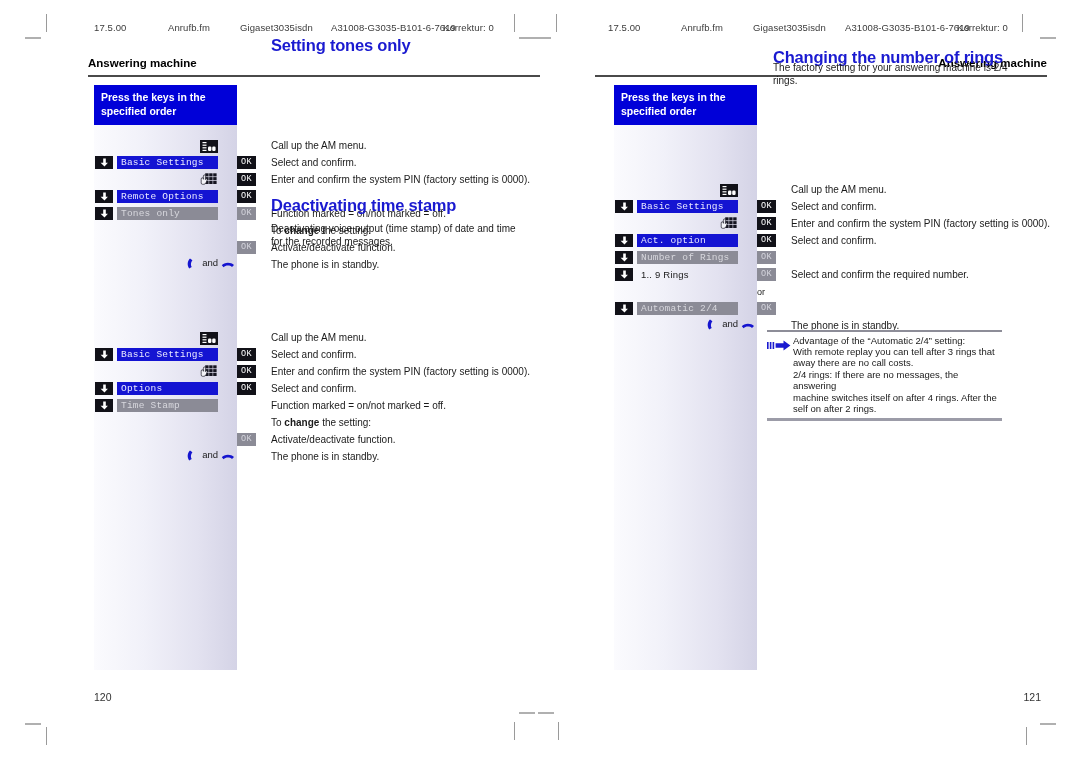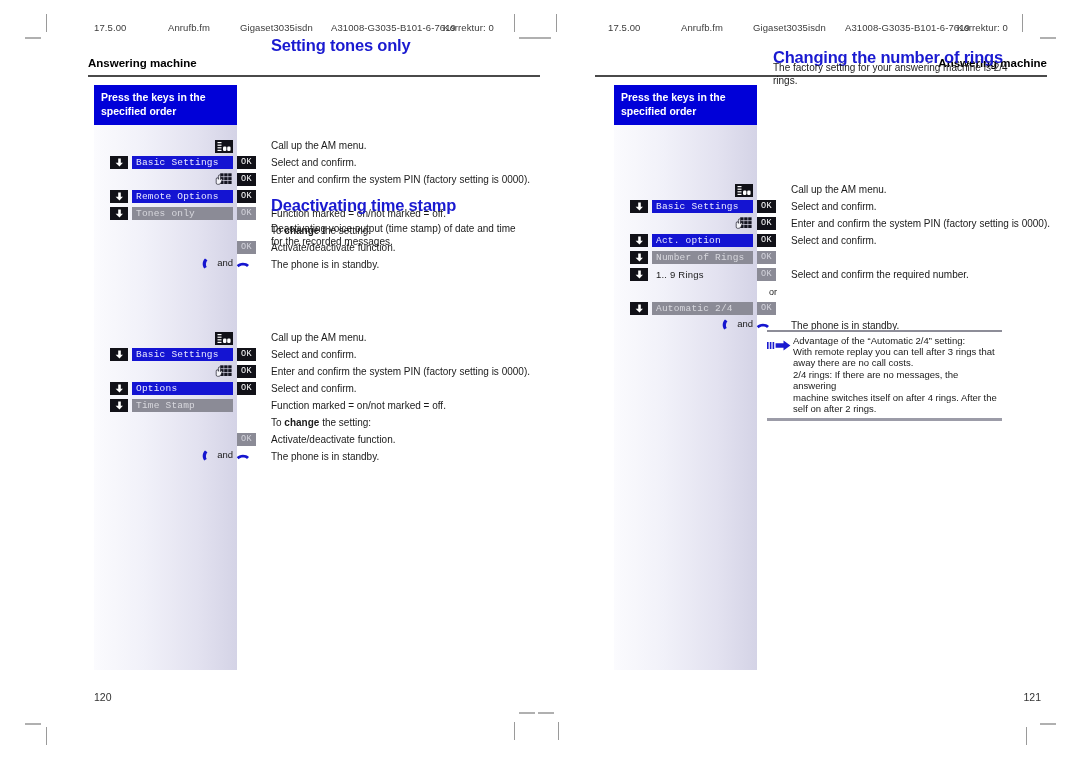--- a/index.html
+++ b/index.html
@@ -37,21 +37,21 @@
   .keycol-head{
     position:absolute;left:19px;top:85px;width:143px;
     background:#0000d8;color:#ffffff;
     font-size:10.5px;line-height:13.5px;font-weight:600;
     padding:6px 7px 7px 7px;box-sizing:border-box;
   }
 
   
   .steps{position:absolute;left:19px;top:138px;width:446px;}
   .step{position:relative;height:17px;}
-  .step .keys{position:absolute;left:16px;top:0;width:143px;height:17px;}
+  .step .keys{position:absolute;left:1px;top:0;width:143px;height:17px;}
   .step .okcell{position:absolute;left:143px;top:0;width:25px;height:17px;}
   .step .txt{position:absolute;left:177px;top:1px;width:268px;font-size:10px;line-height:13px;color:#1a1a1a;}
   .step .txt.wide{width:300px;}
 
   
   .navkey{
     position:absolute;left:0;top:1px;width:18px;height:13px;background:#111118;
     display:flex;align-items:center;justify-content:center;
   }
   .navkey svg{display:block;}
@@ -74,21 +74,21 @@
 
   
   .iconcell{position:absolute;top:1px;width:20px;height:13px;}
   .icon-menu{right:20px;}
   .icon-keypad{right:20px;}
 
   
   .phones{position:absolute;left:0;top:0;width:143px;height:17px;}
   .phones .inner{position:absolute;right:3px;top:0;height:17px;display:flex;gap:3px;font-size:9.5px;color:#1a1a1a;}
 
-  .orrow{position:absolute;left:143px;top:0;width:25px;height:17px;text-align:left;font-size:9px;line-height:17px;color:#1a1a1a;padding-left:12px;}
+  .orrow{position:absolute;left:143px;top:0;width:25px;height:17px;text-align:left;font-size:9px;line-height:17px;color:#1a1a1a;}
 
   
   .art{position:absolute;left:196px;width:270px;}
   .sheet.right .art{left:178px;width:288px;}
   .h1{
     color:#1a1ad0;font-size:16.5px;font-weight:bold;letter-spacing:-.2px;
     margin:0;padding:0;line-height:19px;
   }
   .para{font-size:10px;line-height:13px;color:#1a1a1a;margin:0;}
 

